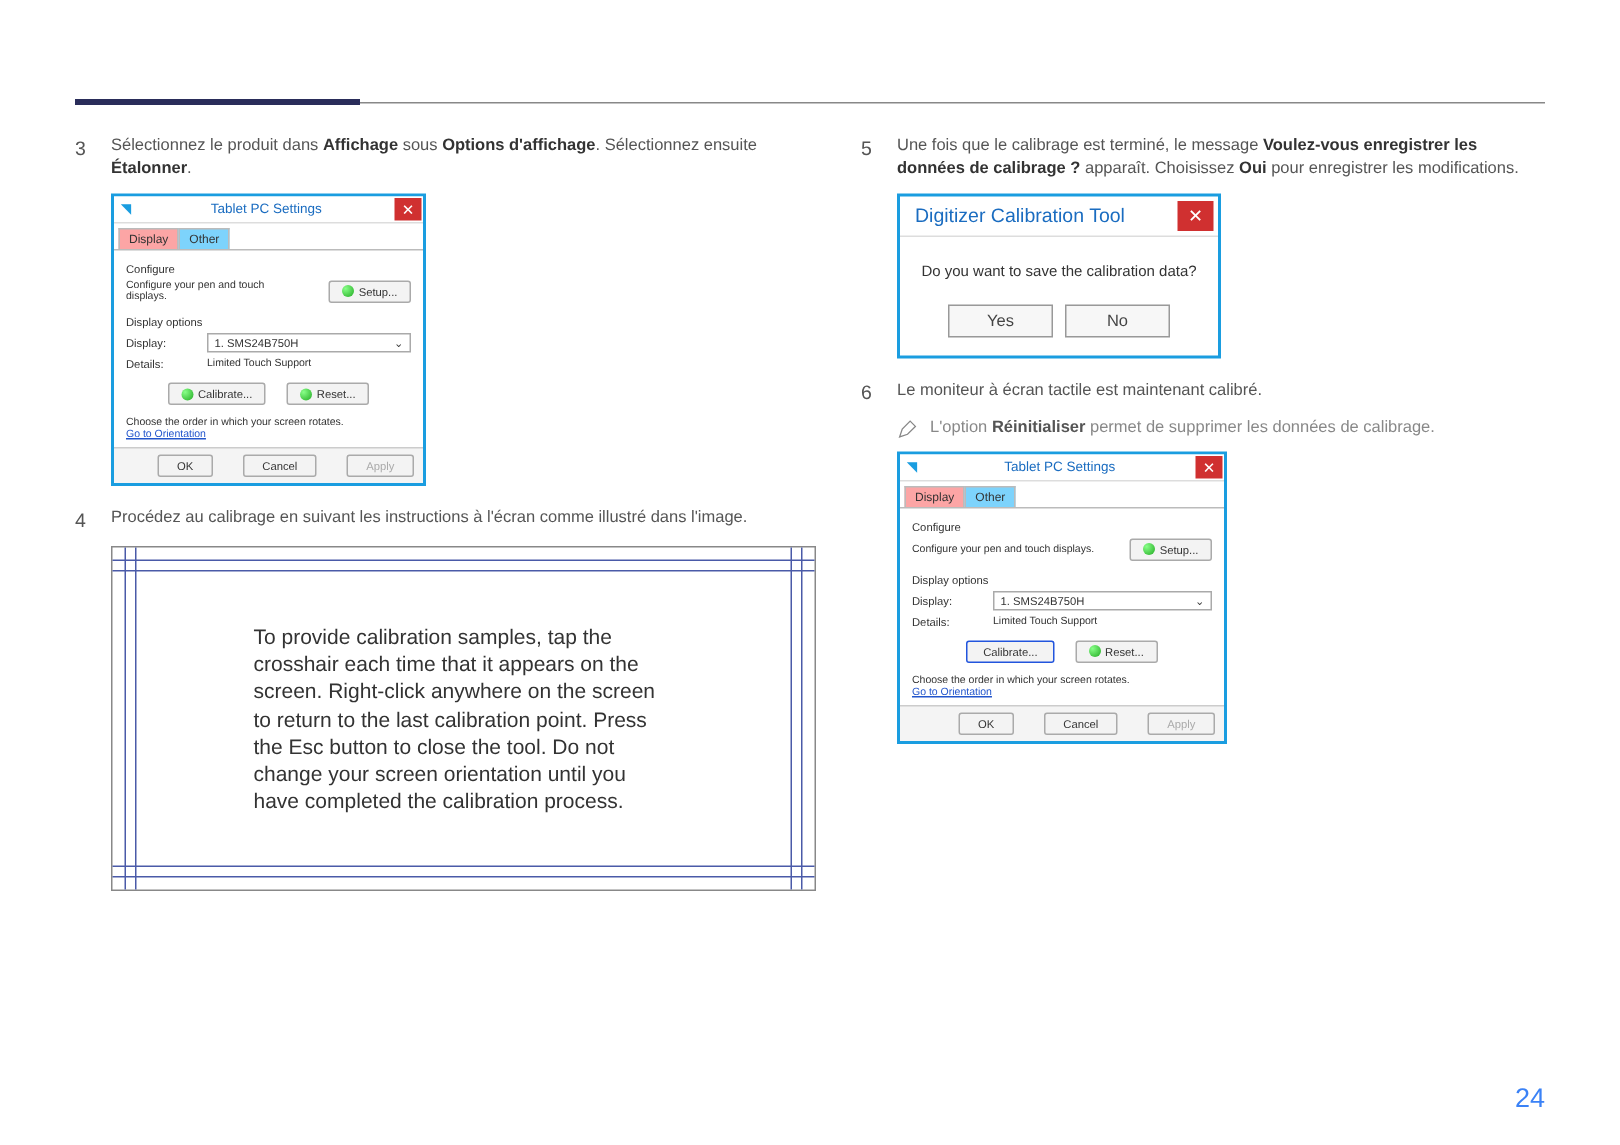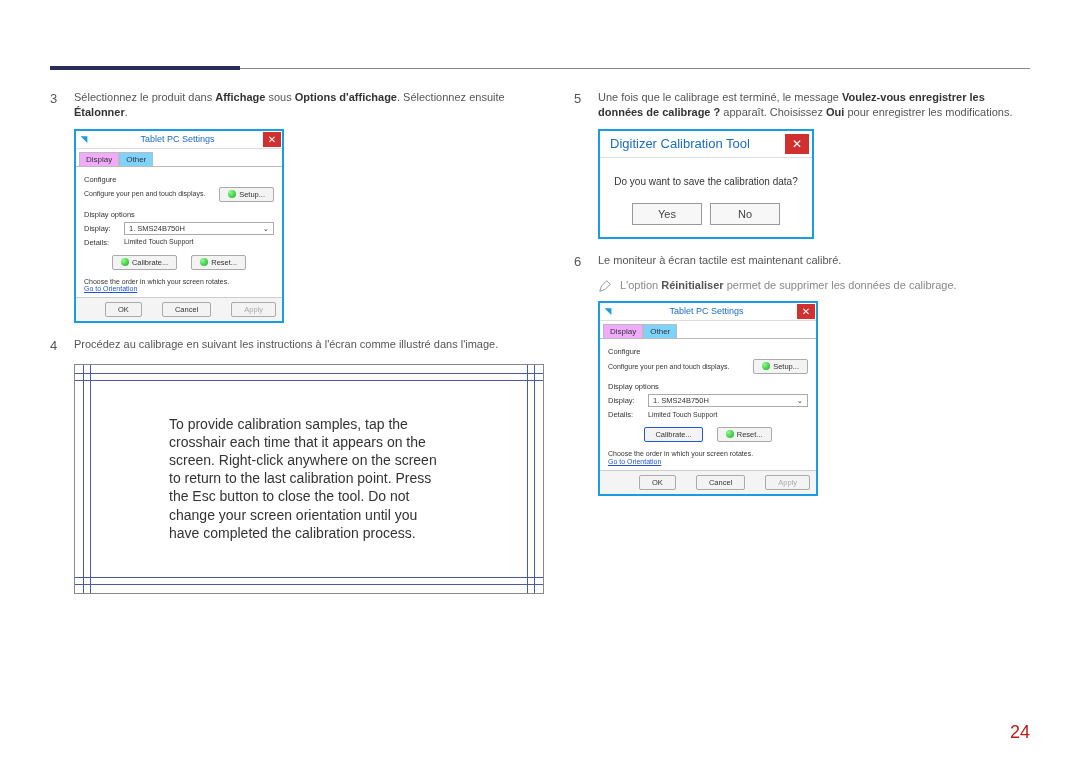--- a/index.html
+++ b/index.html
@@ -26,21 +26,21 @@
     left: 50px;
     width: 190px;
     height: 4px;
     background: #2a2d5a;
   }
   .page-number {
     position: absolute;
     bottom: 20px;
     right: 50px;
     font-size: 18px;
-    color: #b91c1c;
+    color: #3b82f6;
   }
   .columns {
     position: absolute;
     top: 90px;
     left: 50px;
     right: 50px;
     display: flex;
     gap: 30px;
   }
   .col { flex: 1; }
@@ -116,21 +116,21 @@
     padding: 3px 3px 0 3px;
     gap: 0;
   }
   .win-tab {
     border: 1px solid #bbb;
     border-bottom: none;
     padding: 2px 6px;
     font-size: 8px;
     background: #7dd3fc;
   }
-  .win-tab.active { background: #f0abfc; }
+  .win-tab.active { background: #fca5a5; }
   .win-body {
     padding: 5px 8px;
     font-size: 7.5px;
   }
   .win-body .section-label {
     font-size: 7.5px;
     color: #333;
     margin: 3px 0 2px 0;
   }
   .win-body .small-text {
@@ -146,21 +146,21 @@
     display: inline-flex;
     align-items: center;
     gap: 3px;
     border-radius: 2px;
   }
   .icon-dot {
     width: 8px; height: 8px;
     background: radial-gradient(circle at 30% 30%, #8f8, #2a2);
     border-radius: 50%;
   }
-  .row-flex { display: flex; align-items: center; gap: 6px; margin: 3px 0; }
+  .row-flex { display: flex; align-items: center; gap: 20px; margin: 3px 0; }
   .dropdown {
     flex: 1;
     border: 1px solid #aaa;
     padding: 1px 4px;
     font-size: 7.5px;
     display: flex;
     justify-content: space-between;
     background: #fff;
   }
   .link { color: #2255cc; text-decoration: underline; font-size: 7px; }

